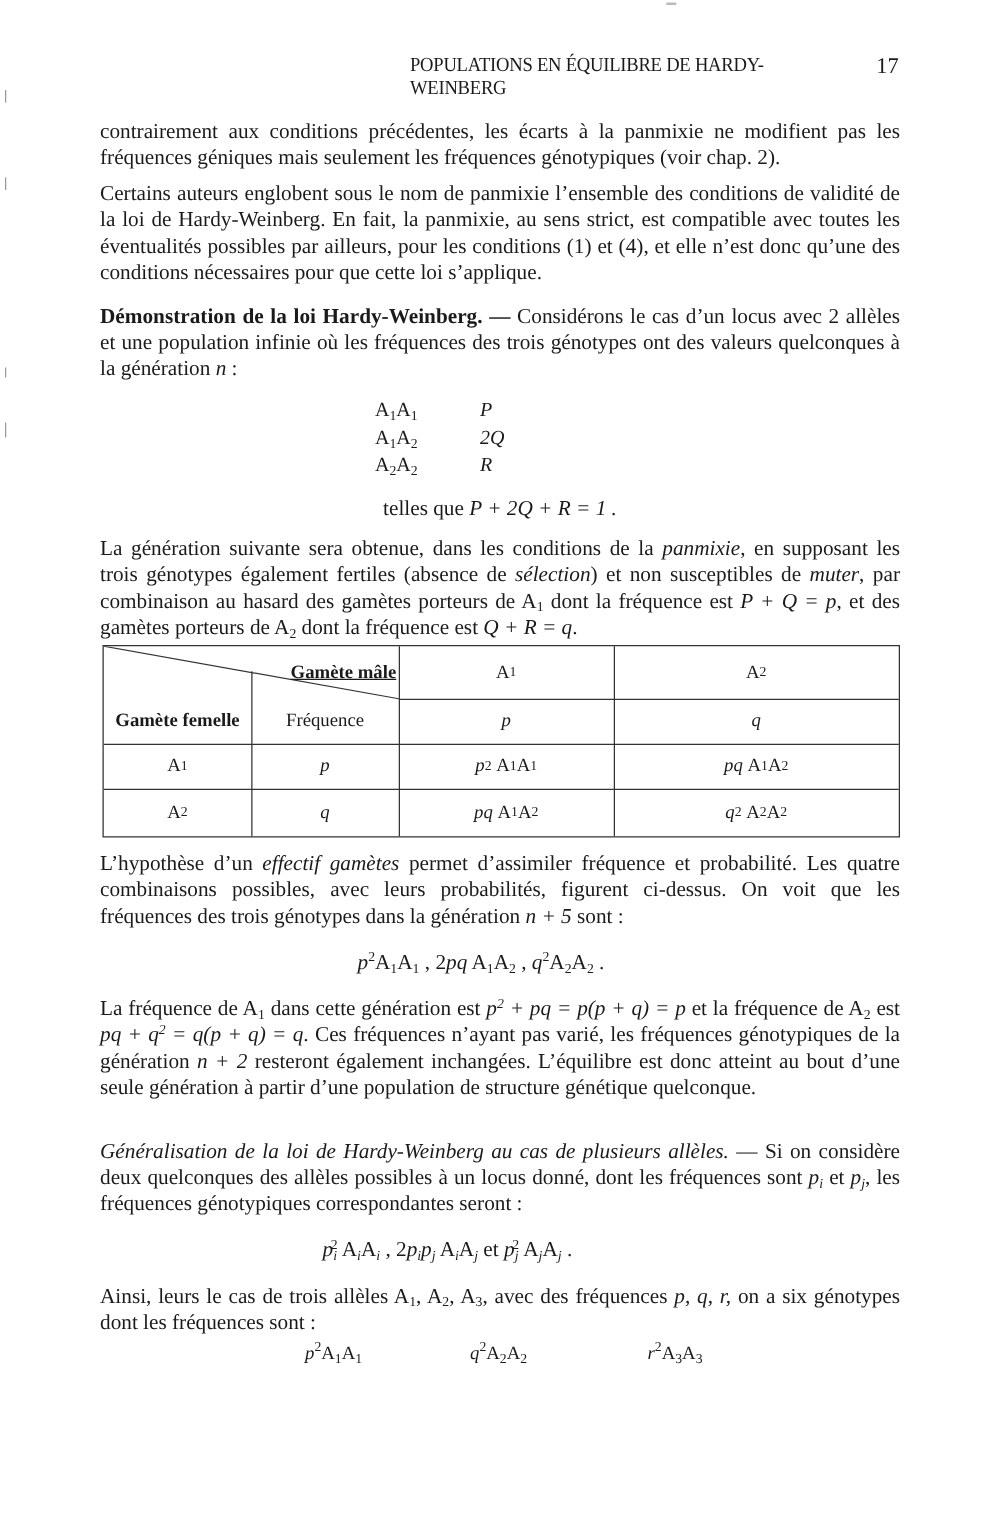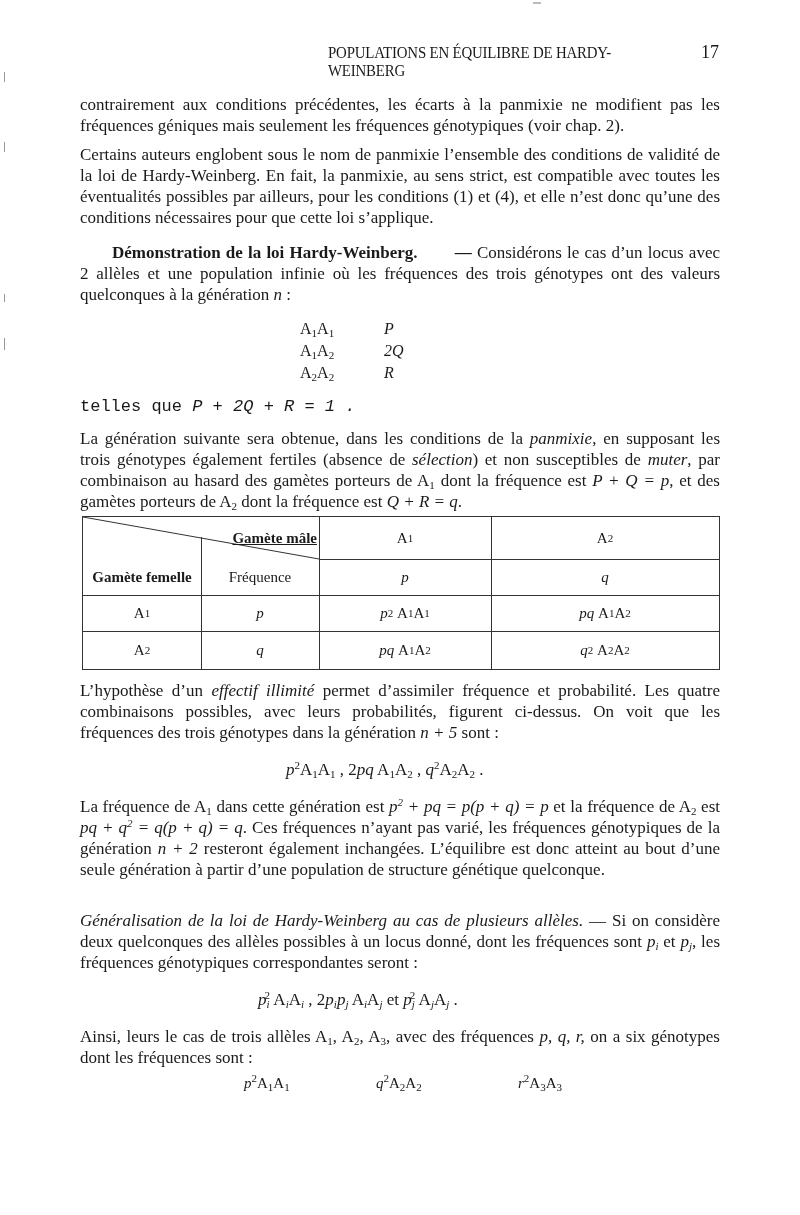--- a/index.html
+++ b/index.html
@@ -15,23 +15,23 @@
     position: absolute; left: 328px; top: 0;
     font-size: 16px; letter-spacing: -0.2px;
     transform: scaleX(0.93); transform-origin: left top;
   }
   .header-num { position: absolute; left: 701px; top: -2px; font-size: 18px; }
   .margin-mark { position: absolute; left: 4px; width: 1px; background: #999; }
   .top-mark { position: absolute; top: 2px; left: 533px; width: 8px; height: 2px; background: #bbb; }
 
   .text { position: absolute; left: 80px; width: 640px; font-size: 17px; line-height: 21px; text-align: justify; }
   .text p { margin: 0; }
-  .lastline { text-align: left; font-family: Liberation Mono, monospace; }
+  .lastline { text-align: center; }
   i, .it { font-style: italic; }
-  b { font-weight: bold; margin-left: 32px; }
+  b { font-weight: bold; }
   sub { font-size: 11px; vertical-align: -3px; line-height: 0; }
   sup { font-size: 11px; vertical-align: 6px; line-height: 0; }
 
   .geno { position: absolute; left: 300px; top: 318px; font-size: 16px; line-height: 22px; }
   .geno .row { display: flex; }
   .geno .g { width: 84px; }
   .geno .f { font-style: italic; }
 
   .tbl { position: absolute; left: 82px; top: 516px; width: 636px; height: 152px; border: 1px solid #333; }
   .tbl .hline { position: absolute; left: 0; height: 1px; background: #333; }
@@ -120,21 +120,21 @@
   <div class="cell" style="left:236px;top:78px;width:172px;height:36px;"><i>p</i><sup>2</sup>&nbsp;A<sub>1</sub>A<sub>1</sub></div>
   <div class="cell" style="left:408px;top:78px;width:228px;height:36px;"><i>pq</i>&nbsp;A<sub>1</sub>A<sub>2</sub></div>
 
   <div class="cell" style="left:0;top:114px;width:118px;height:38px;">A<sub>2</sub></div>
   <div class="cell it" style="left:118px;top:114px;width:118px;height:38px;">q</div>
   <div class="cell" style="left:236px;top:114px;width:172px;height:38px;"><i>pq</i>&nbsp;A<sub>1</sub>A<sub>2</sub></div>
   <div class="cell" style="left:408px;top:114px;width:228px;height:38px;"><i>q</i><sup>2</sup>&nbsp;A<sub>2</sub>A<sub>2</sub></div>
 </div>
 
 <div class="text" style="top:680px;">
-  <p><span>L’hypothèse d’un </span><i>effectif illimité</i><span> permet d’assimiler fréquence et probabilité. Les quatre combinaisons possibles, avec leurs probabilités, figurent ci-dessus. On voit que les fréquences des trois génotypes dans la génération </span><i>n + 5</i><span> sont :</span></p>
+  <p><span>L’hypothèse d’un </span><i>effectif gamètes</i><span> permet d’assimiler fréquence et probabilité. Les quatre combinaisons possibles, avec leurs probabilités, figurent ci-dessus. On voit que les fréquences des trois génotypes dans la génération </span><i>n + 5</i><span> sont :</span></p>
 </div>
 
 <div class="formula" style="left:286px;top:760px;">
   <i>p</i><sup>2</sup>A<sub>1</sub>A<sub>1</sub> , 2<i>pq</i> A<sub>1</sub>A<sub>2</sub> , <i>q</i><sup>2</sup>A<sub>2</sub>A<sub>2</sub> .
 </div>
 
 <div class="text" style="top:796px;">
   <p><span>La fréquence de A</span><sub>1</sub><span> dans cette génération est </span><i>p<sup>2</sup> + pq = p(p + q) = p</i><span> et la fréquence de A</span><sub>2</sub><span> est </span><i>pq + q<sup>2</sup> = q(p + q) = q</i><span>. Ces fréquences n’ayant pas varié, les fréquences génotypiques de la génération </span><i>n + 2</i><span> resteront également inchangées. L’équilibre est donc atteint au bout d’une seule génération à partir d’une population de structure génétique quelconque.</span></p>
 </div>
 

